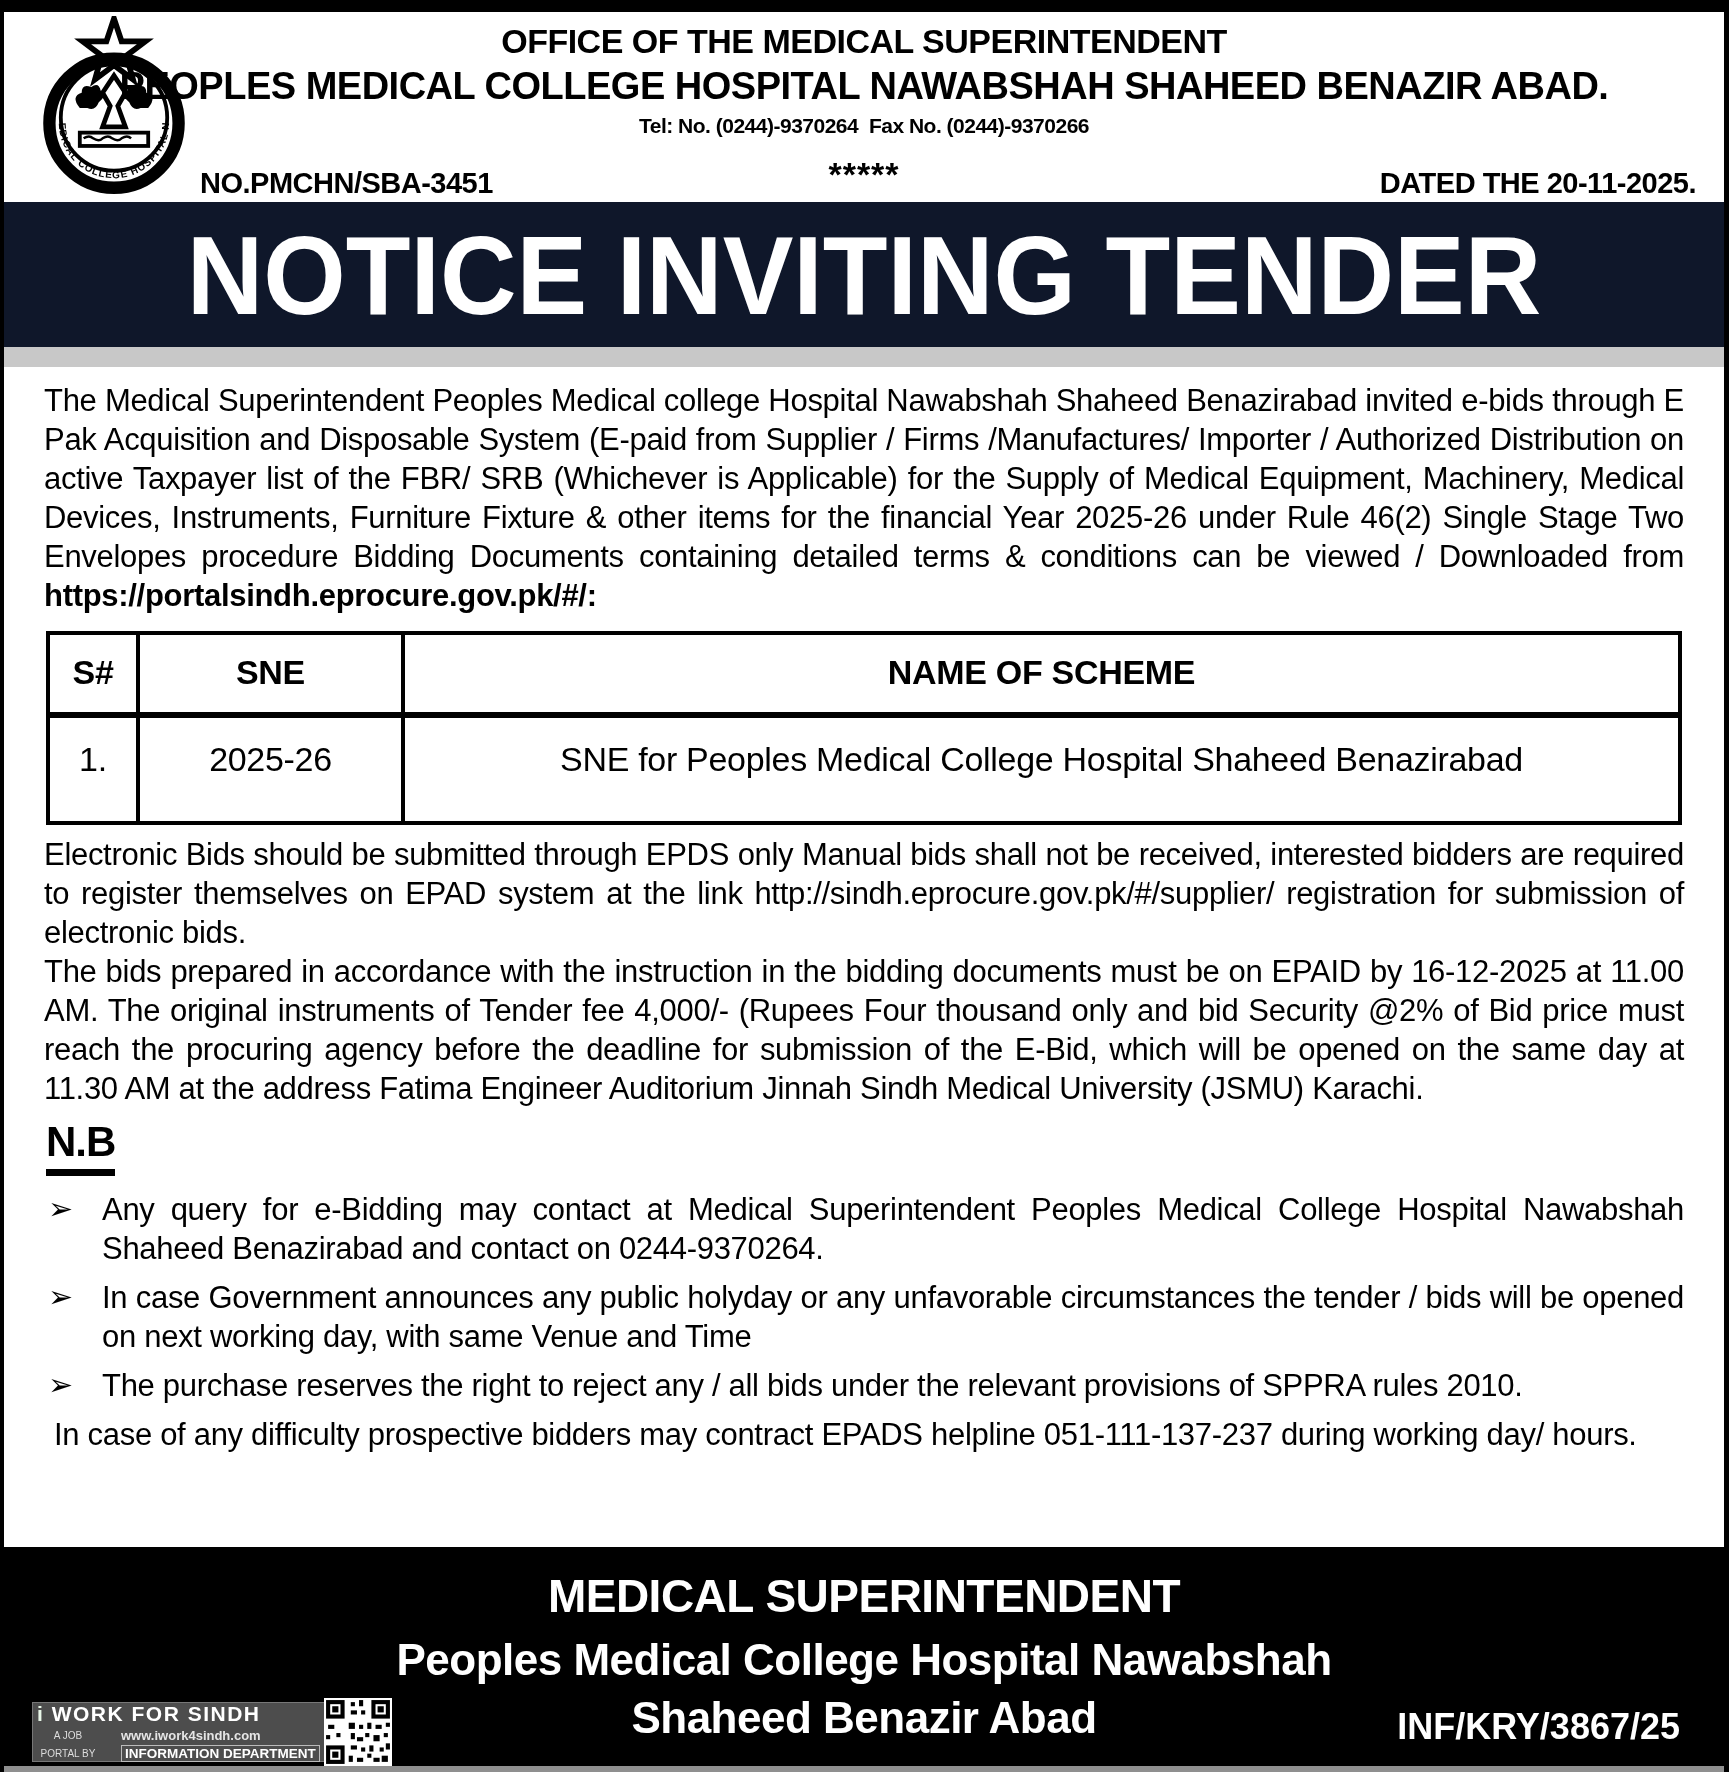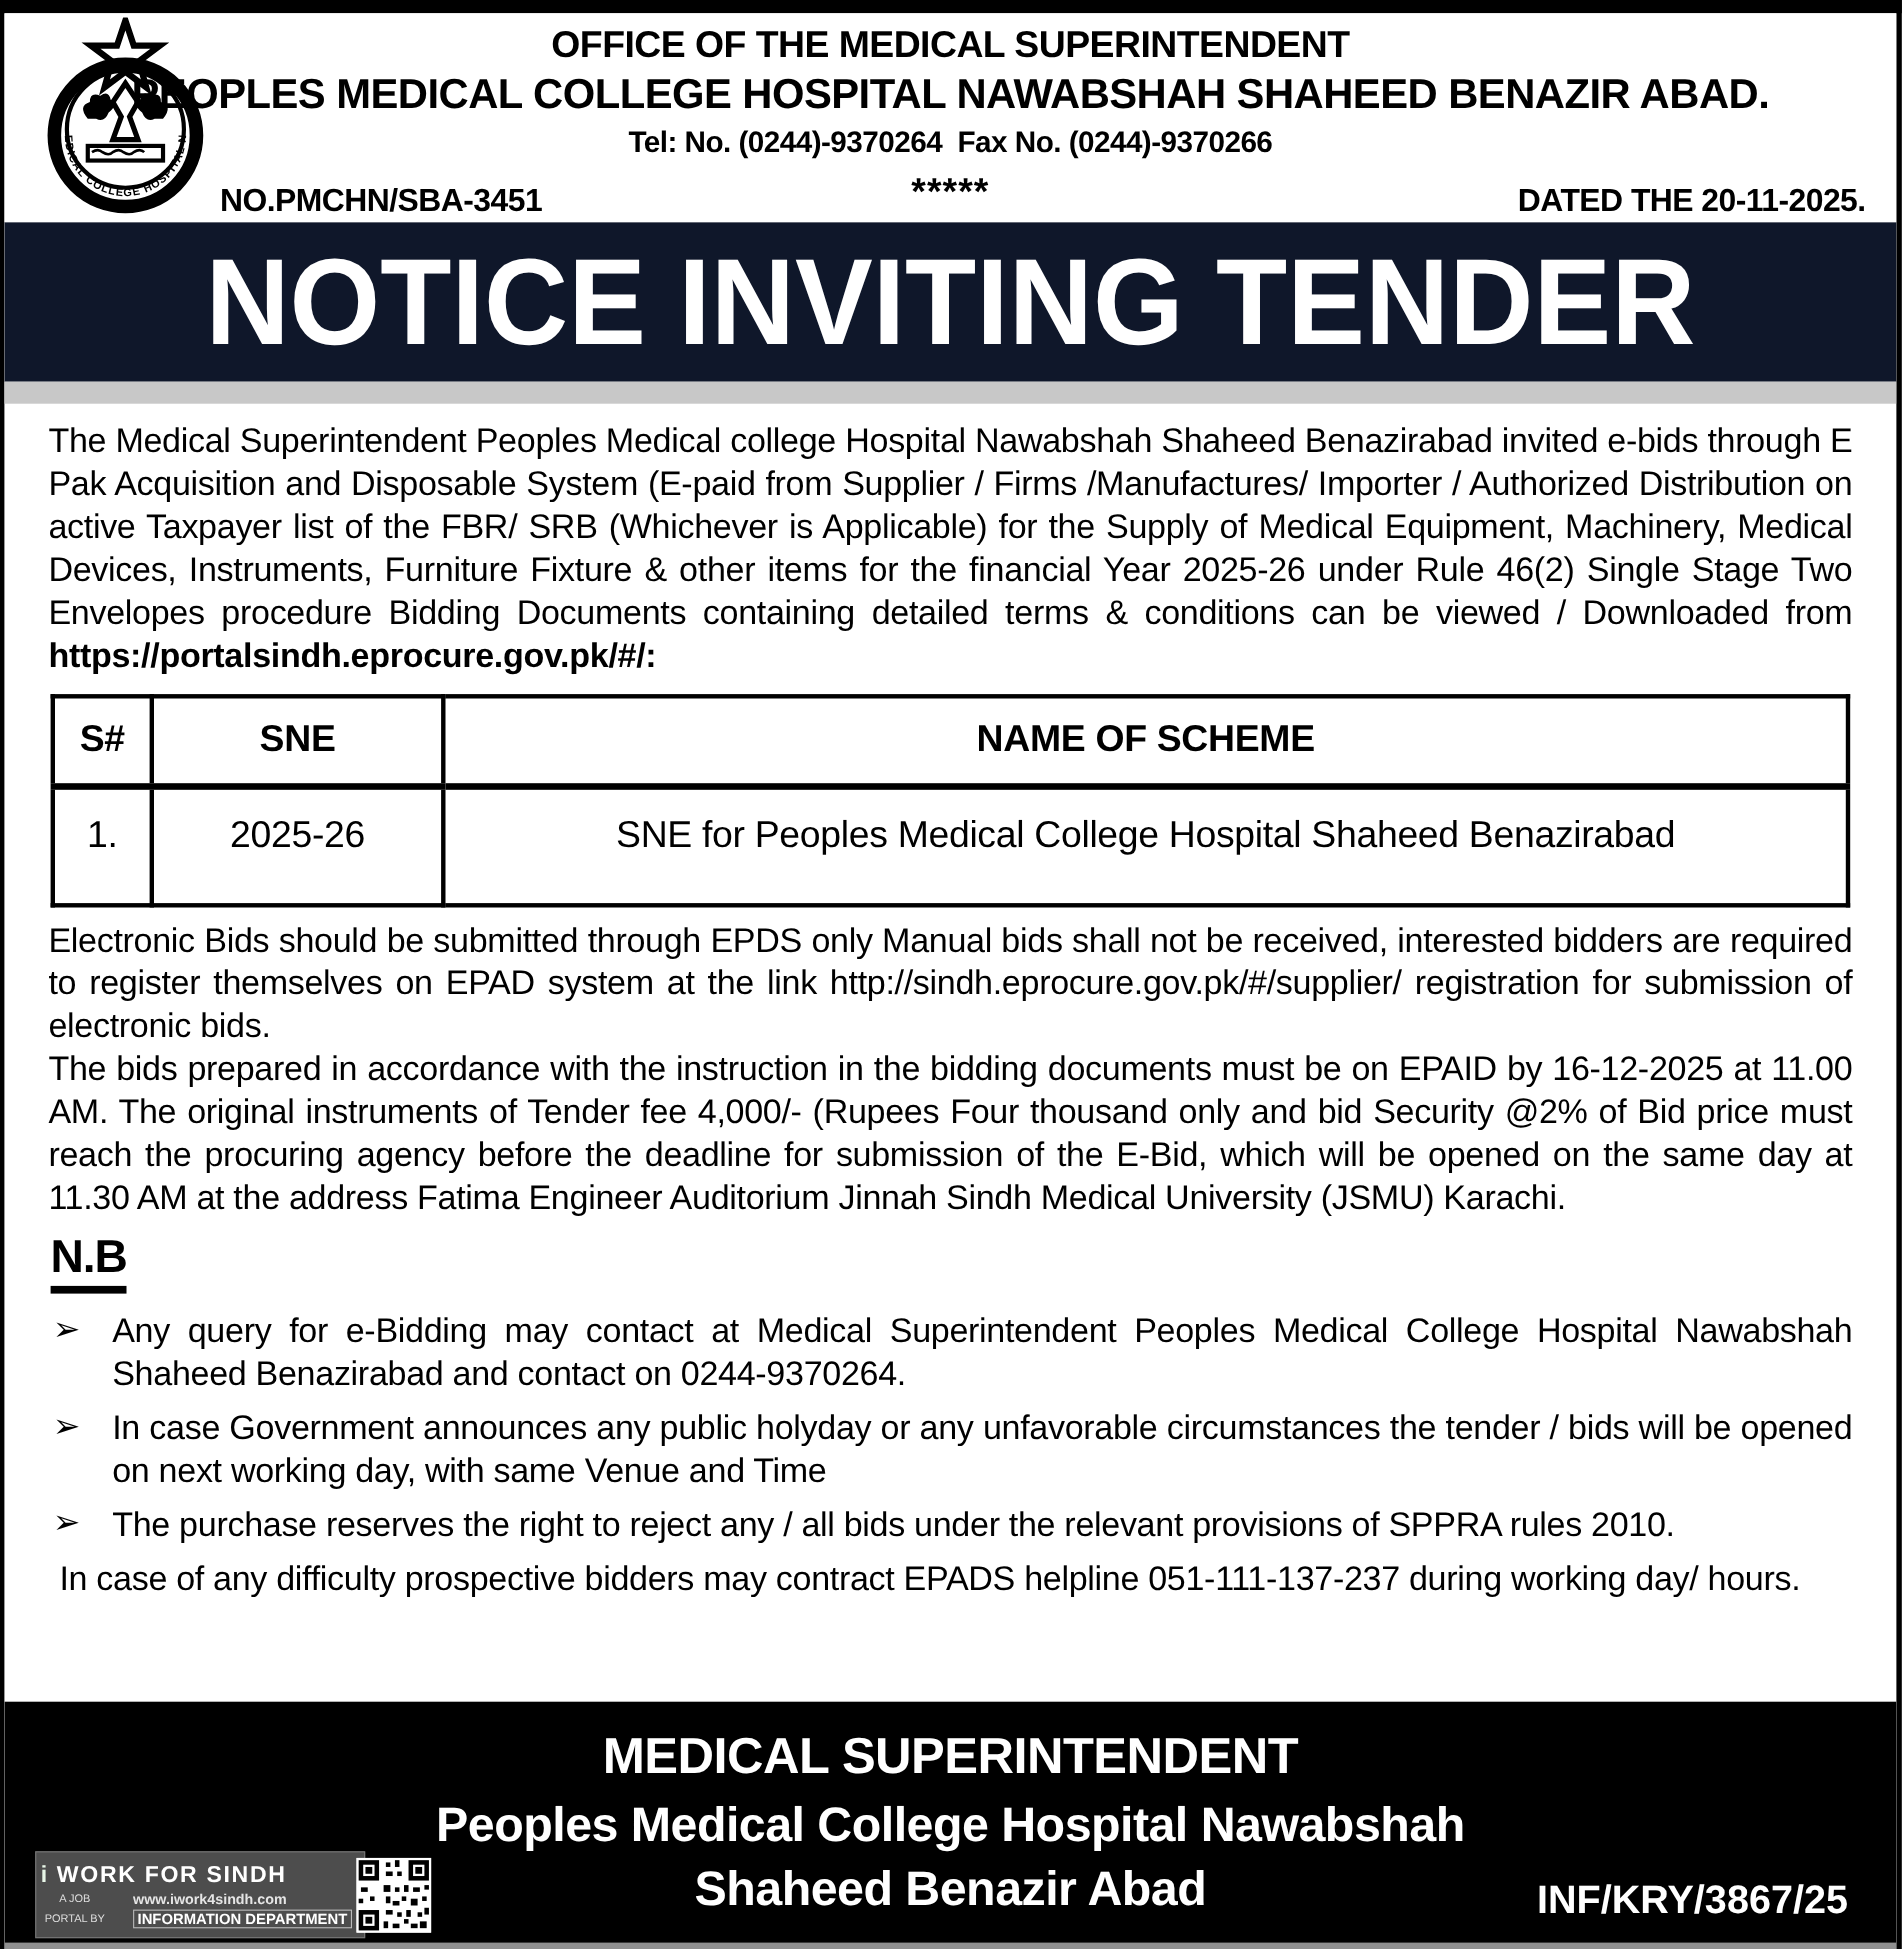--- a/index.html
+++ b/index.html
@@ -9,21 +9,21 @@
     width:1729px; height:1772px; margin:0 auto; background:#fff;
     border-top:12px solid #000; border-left:4px solid #000; border-right:5px solid #000;
     display:flex; flex-direction:column; overflow:hidden; position:relative;
   }
   
   .header{ height:190px; position:relative; background:#fff; }
   .logo{ position:absolute; left:34px; top:4px; width:152px; height:182px; }
   .head-center{ text-align:center; padding-top:10px; letter-spacing:-0.5px; }
   .head-line1{ font-size:34px; font-weight:700; }
   .head-line2{ font-size:38px; font-weight:700; margin-top:4px; }
-  .head-line3{ font-size:27px; font-weight:700; margin-top:6px; white-space:pre-wrap; }
+  .head-line3{ font-size:21px; font-weight:700; margin-top:6px; white-space:pre-wrap; }
   .ref-no{ position:absolute; left:196px; bottom:2px; font-size:29px; font-weight:600; letter-spacing:-0.5px; }
   .stars{ position:absolute; left:50%; transform:translateX(-50%); bottom:8px; font-size:34px; font-weight:700; letter-spacing:1px; }
   .dated{ position:absolute; right:28px; bottom:2px; font-size:29px; font-weight:600; letter-spacing:-0.5px; }
   
   .banner{ height:145px; background:#0f172a; color:#fff; display:flex; align-items:center; justify-content:center; }
   .banner-title{ font-size:106px; font-weight:700; letter-spacing:0px; line-height:1; transform:scaleY(1.05); }
   .graybar{ height:20px; background:#c8c8c8; }
   
   .content{ flex:1; padding:4px 40px 0 40px; font-size:31px; line-height:1.26; letter-spacing:-0.3px; }
   .para{ text-align:justify; }
@@ -44,21 +44,21 @@
   .bullet-marker{ position:absolute; left:4px; top:0; font-size:30px; }
   .closing{ padding-left:10px; margin-top:4px; text-align:justify; }
   
   .footer{ height:225px; background:#000; color:#fff; position:relative; text-align:center; padding-top:22px; }
   .f-line1{ font-size:46px; font-weight:700; letter-spacing:-0.5px; }
   .f-line2{ font-size:44px; font-weight:700; margin-top:12px; letter-spacing:-0.5px; }
   .f-line3{ font-size:44px; font-weight:700; margin-top:8px; letter-spacing:-0.5px; }
   .inf-no{ position:absolute; right:44px; bottom:24px; font-size:36px; font-weight:700; }
   .bottom-strip{ position:absolute; left:0; right:0; bottom:0; height:6px; background:#8f8f8f; }
   
-  .badge{ position:absolute; left:28px; bottom:10px; width:300px; height:79px; background:#4d4d4d;
+  .badge{ position:absolute; left:28px; bottom:10px; width:300px; height:60px; background:#4d4d4d;
           border:1px solid #777; display:flex; align-items:center; padding:4px 4px; text-align:left; }
   .badge-left{ flex:1; }
   .badge-title{ font-size:21px; font-weight:700; letter-spacing:1.5px; white-space:nowrap; }
   .badge-i{ color:#e8f7e8; }
   .badge-row{ display:flex; align-items:center; gap:22px; margin-top:2px; }
   .badge-small{ font-size:10px; color:#ddd; width:62px; text-align:center; }
   .badge-url{ font-size:13px; font-weight:700; color:#e5e5e5; }
   .badge-dept{ font-size:13.5px; font-weight:700; color:#fff; border:1px solid #bbb; padding:0 3px; white-space:nowrap; }
   .badge-qr{ width:68px; height:68px; background:#fff; flex:0 0 auto; margin-left:4px; }
 </style>

